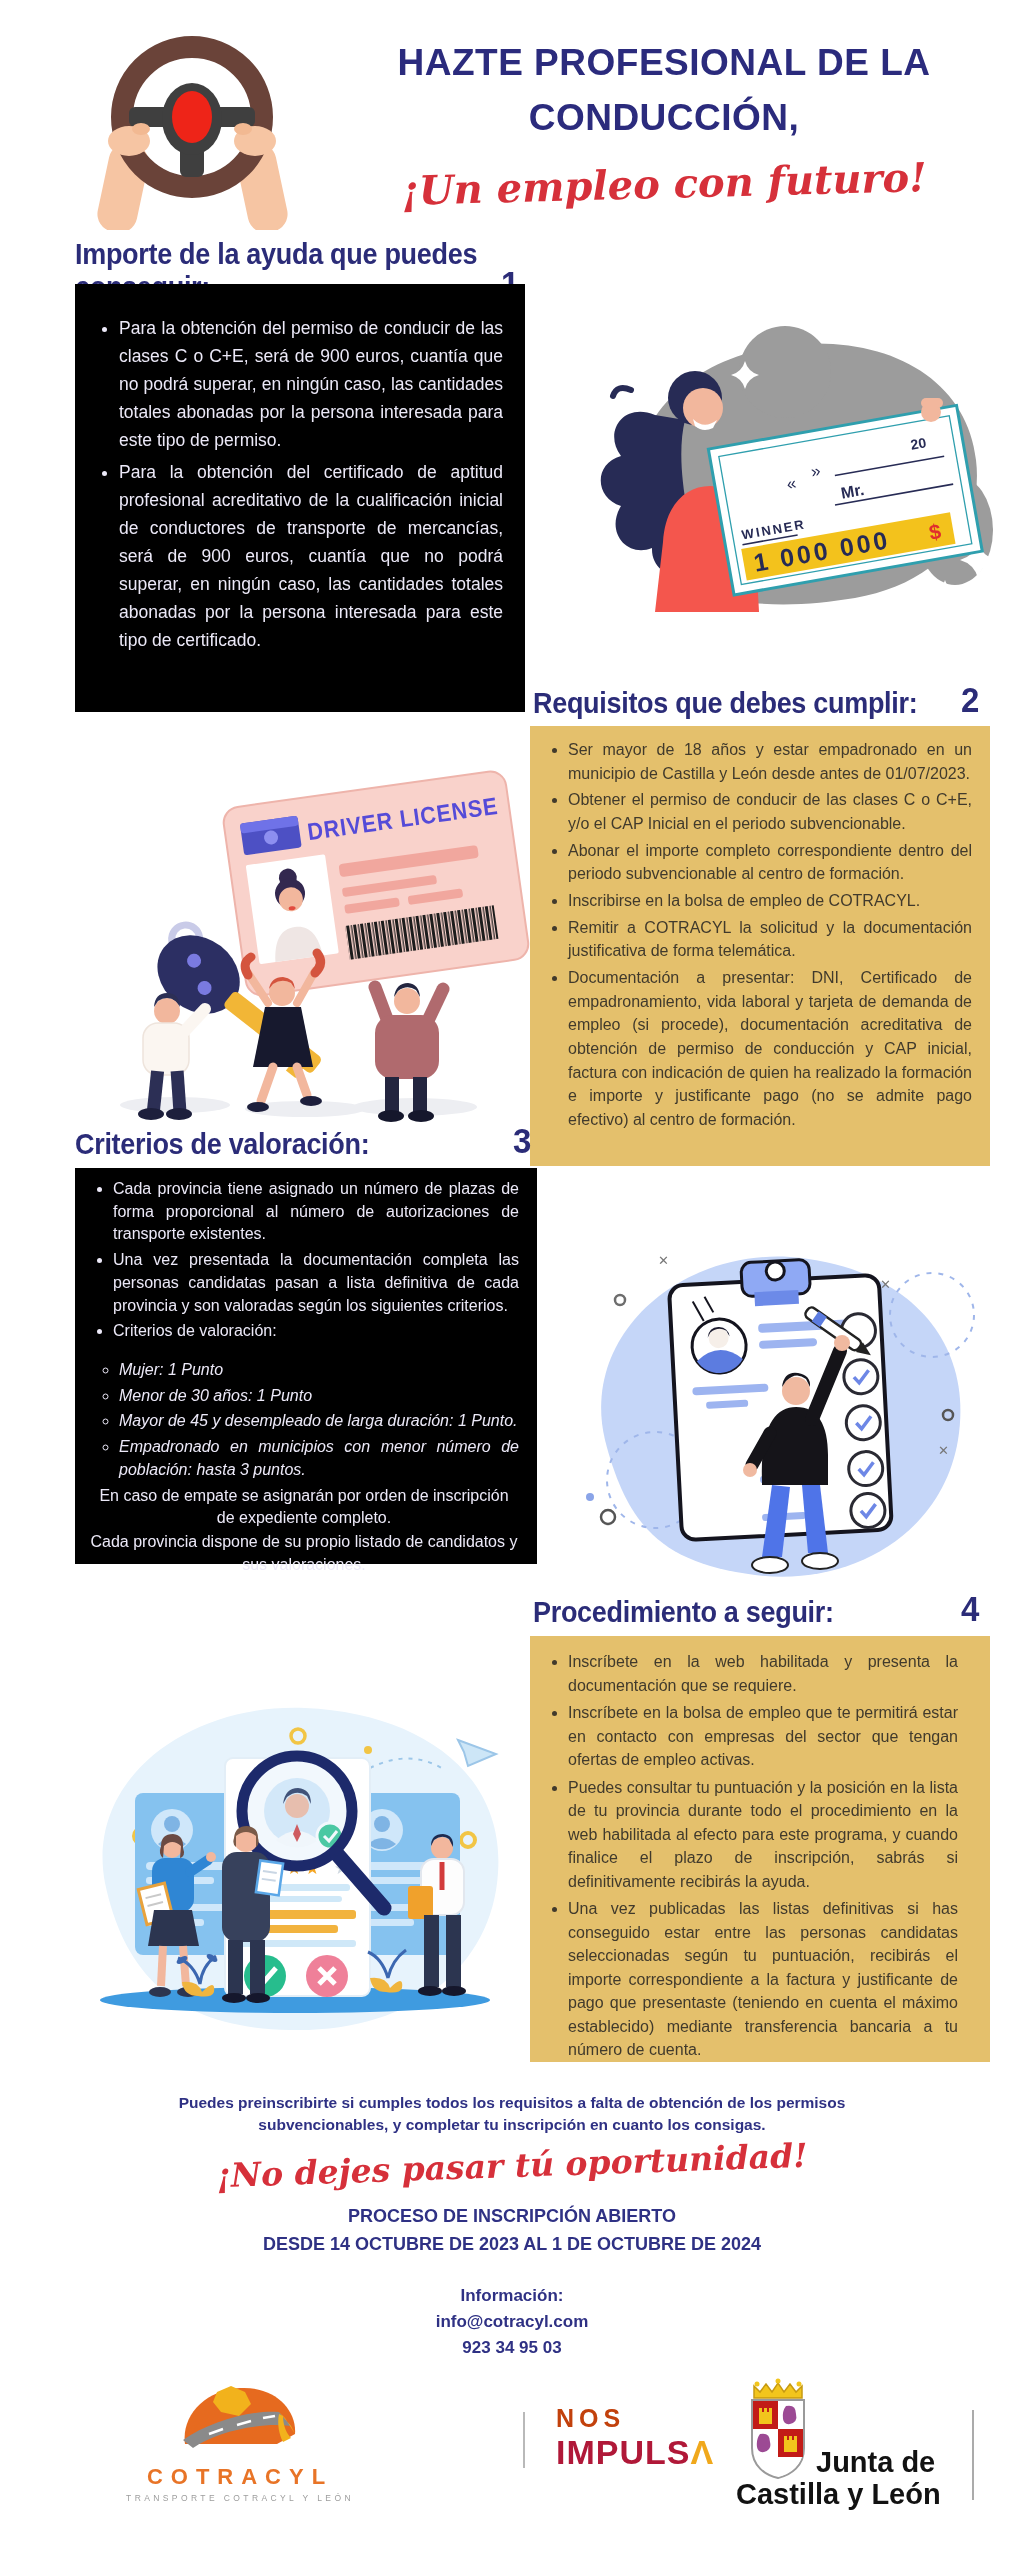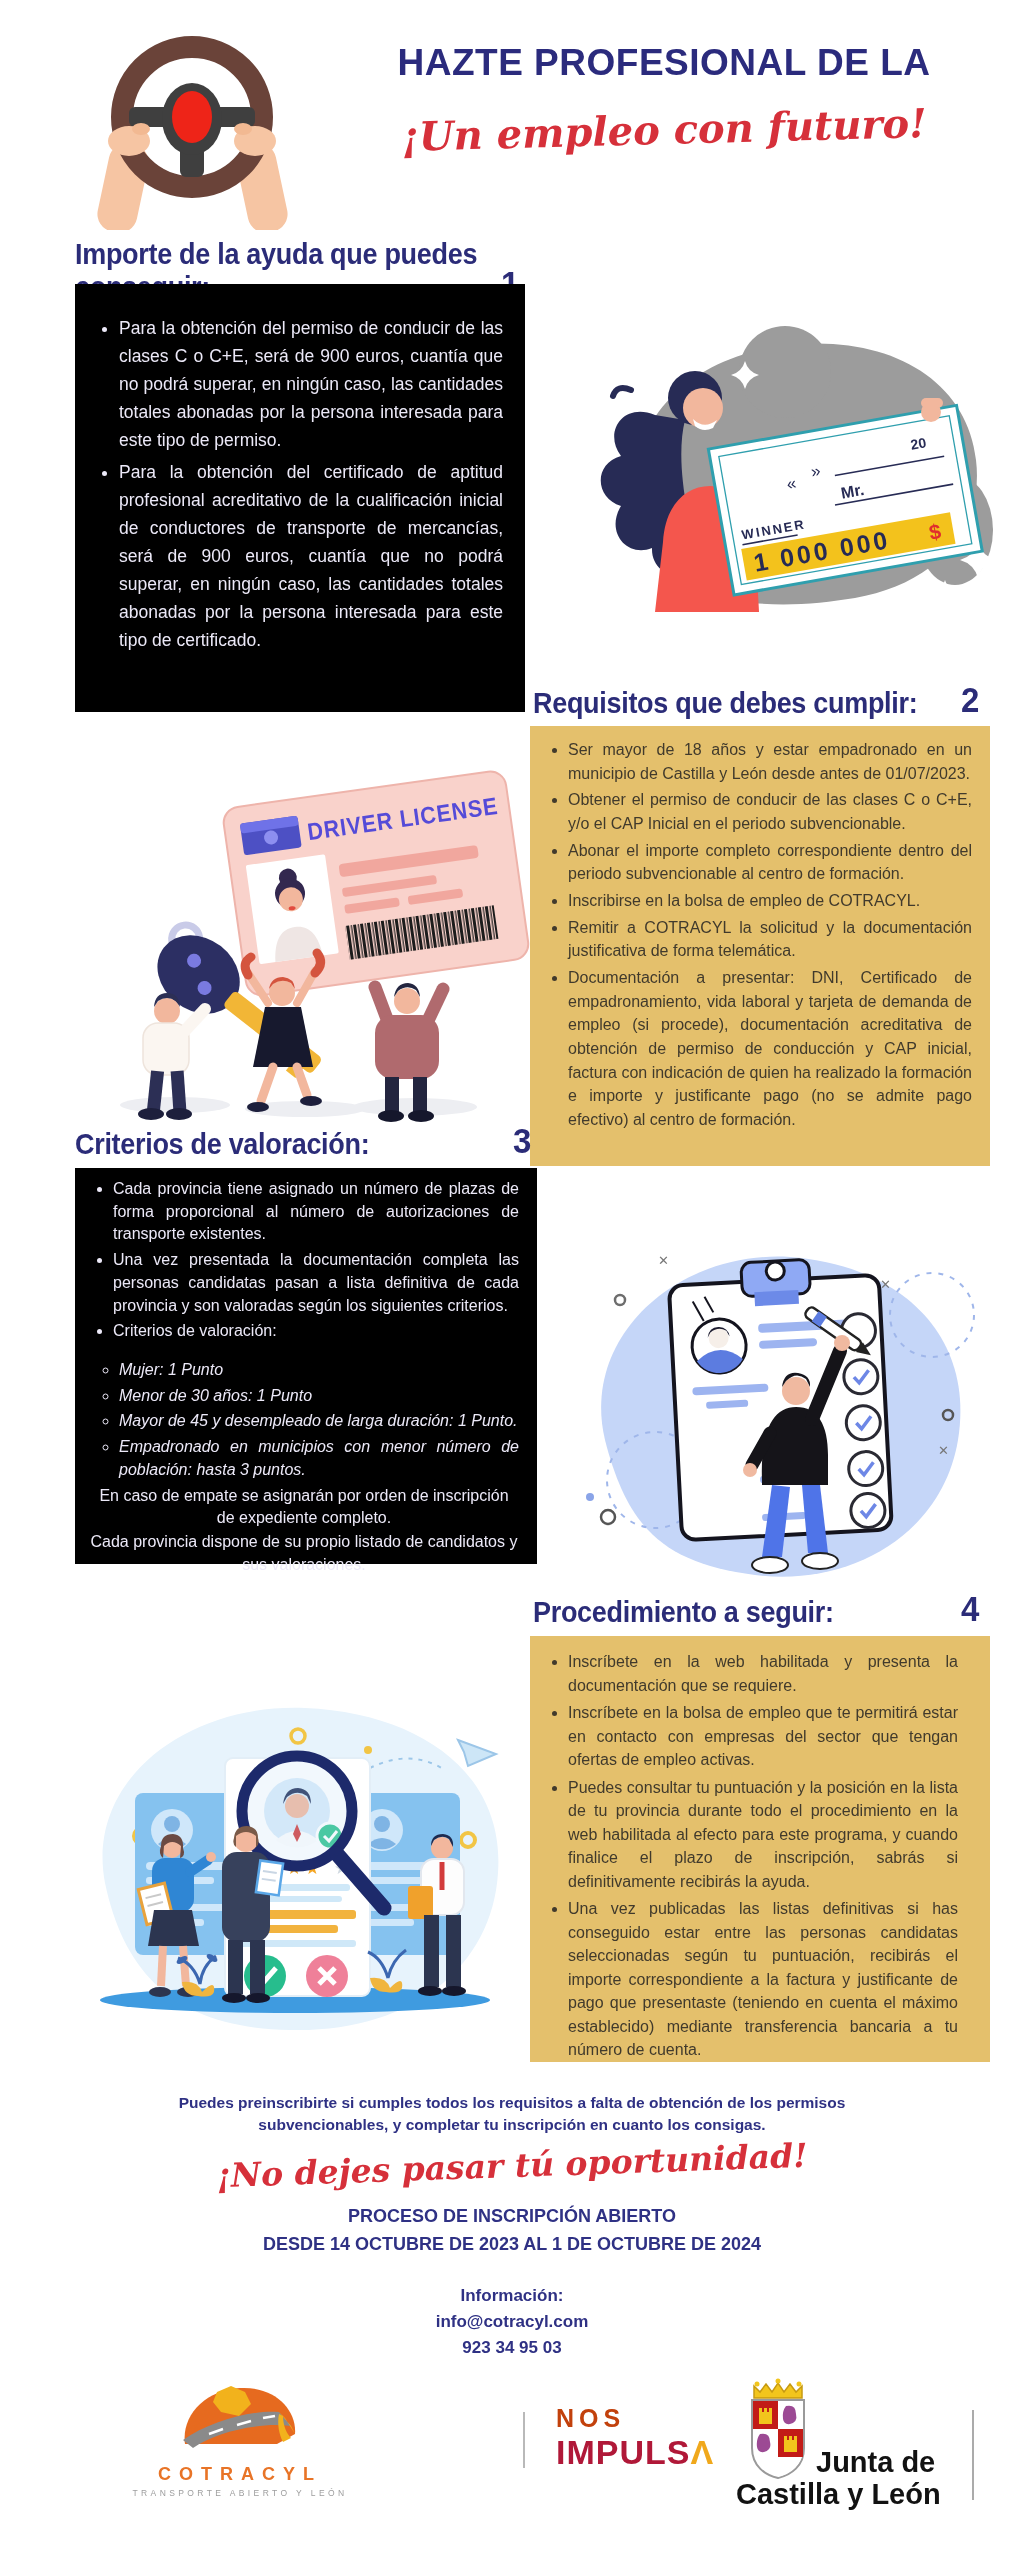--- a/index.html
+++ b/index.html
@@ -39,21 +39,21 @@
 
   
   .f-navy{color:#2f3184;font-weight:800;text-align:center;}
   .footer-note{font-size:15.5px;line-height:1.4;}
   .footer-script{font-size:33px;text-align:center;transform:rotate(-2deg);}
   .proc{font-size:18px;}
   .info{font-size:17px;text-align:center;}
 
   
   .cotracyl{text-align:center;}
-  .cotracyl .name{color:#e87427;font-weight:800;font-size:18px;letter-spacing:8px;margin-top:2px;}
+  .cotracyl .name{color:#e87427;font-weight:800;font-size:22px;letter-spacing:8px;margin-top:2px;}
   .cotracyl .sub{color:#9d9d9d;font-size:8.5px;letter-spacing:3.4px;margin-top:3px;}
   .vline{background:#b9b9b9;width:2px;}
   .nos-impulsa .nos{color:#c2410c;font-size:25px;letter-spacing:5px;font-weight:700;}
   .nos-impulsa .impulsa{font-size:34px;font-weight:800;letter-spacing:1px;line-height:1.0;margin-top:2px;}
   .nos-impulsa .main{color:#b01838;}
   .nos-impulsa .accent{color:#f0a81c;}
   .junta-txt{color:#121212;font-weight:800;font-size:29px;line-height:1.0;text-align:right;}
 </style>
 </head>
 <body>
@@ -68,20 +68,21 @@
     <rect x="95" y="92" width="24" height="60" rx="6" fill="#3f3f3f"></rect>
     <ellipse cx="107" cy="94" rx="30" ry="36" fill="#3f3f3f"></ellipse>
     <ellipse cx="107" cy="92" rx="20" ry="26" fill="#ee2418"></ellipse>
     <ellipse cx="44" cy="116" rx="21" ry="15" fill="#f6c5a3"></ellipse>
     <ellipse cx="170" cy="116" rx="21" ry="15" fill="#f6c5a3"></ellipse>
     <ellipse cx="56" cy="104" rx="9" ry="6" fill="#f2b992"></ellipse>
     <ellipse cx="158" cy="104" rx="9" ry="6" fill="#f2b992"></ellipse>
   </svg>
   <div class="abs title" style="left:320px;top:42px;width:688px;">
     <div class="l1">HAZTE PROFESIONAL DE LA</div>
+    <div class="l2">CONDUCCIÓN,</div>
     <div class="script header-script">¡Un empleo con futuro!</div>
   </div>
 
   <div class="abs sec-heading" style="left:75px;top:243px;width:450px;">
     <span class="h-txt">Importe de la ayuda que puedes conseguir:</span>
     <span class="h-num">1</span>
   </div>
   <div class="abs box navy-box" id="box1" style="left:75px;top:284px;width:450px;height:428px;">
     <ul>
         <li>Para la obtención del permiso de conducir de las clases C o C+E, será de 900 euros, cuantía que no podrá superar, en ningún caso, las cantidades totales abonadas por la persona interesada para este tipo de permiso.</li>
@@ -418,21 +419,21 @@
       <path d="M 6 62 C 2 34 26 8 61 6 C 96 4 118 28 116 52 L 98 62 Z" fill="#e66a1f"></path>
       <path d="M 38 10 L 52 4 L 66 10 L 72 22 L 60 34 L 42 30 L 34 20 Z" fill="#f2b21c"></path>
       <path d="M 4 58 C 30 40 70 28 100 30 L 112 44 C 80 40 36 50 14 66 Z" fill="#8a8a8a"></path>
       <path d="M 100 30 L 112 44 L 116 52 L 106 36 Z" fill="#f2b21c"></path>
       <path d="M 104 34 C 104 44 108 52 112 56 L 104 60 C 100 52 98 42 100 32 Z" fill="#f2b21c"></path>
       <line x1="30" y1="52" x2="44" y2="47" stroke="#ffffff" stroke-width="2.5"></line>
       <line x1="58" y1="43" x2="72" y2="39" stroke="#ffffff" stroke-width="2.5"></line>
       <line x1="84" y1="36" x2="96" y2="34" stroke="#ffffff" stroke-width="2.5"></line>
     </svg>
     <div class="name">COTRACYL</div>
-    <div class="sub">TRANSPORTE ABIERTO Y LEÓN</div>
+    <div class="sub">TRANSPORTE COTRACYL Y LEÓN</div>
   </div>
 
   <div class="abs vline" style="left:523px;top:2412px;height:56px;"></div>
 
   <div class="abs nos-impulsa" style="left:556px;top:2404px;width:170px;">
     <div class="nos">NOS</div>
     <div class="impulsa"><span class="main">IMPULS</span><span class="accent">Λ</span></div>
   </div>
 
   <div class="abs" style="left:728px;top:2378px;width:240px;height:130px;">

